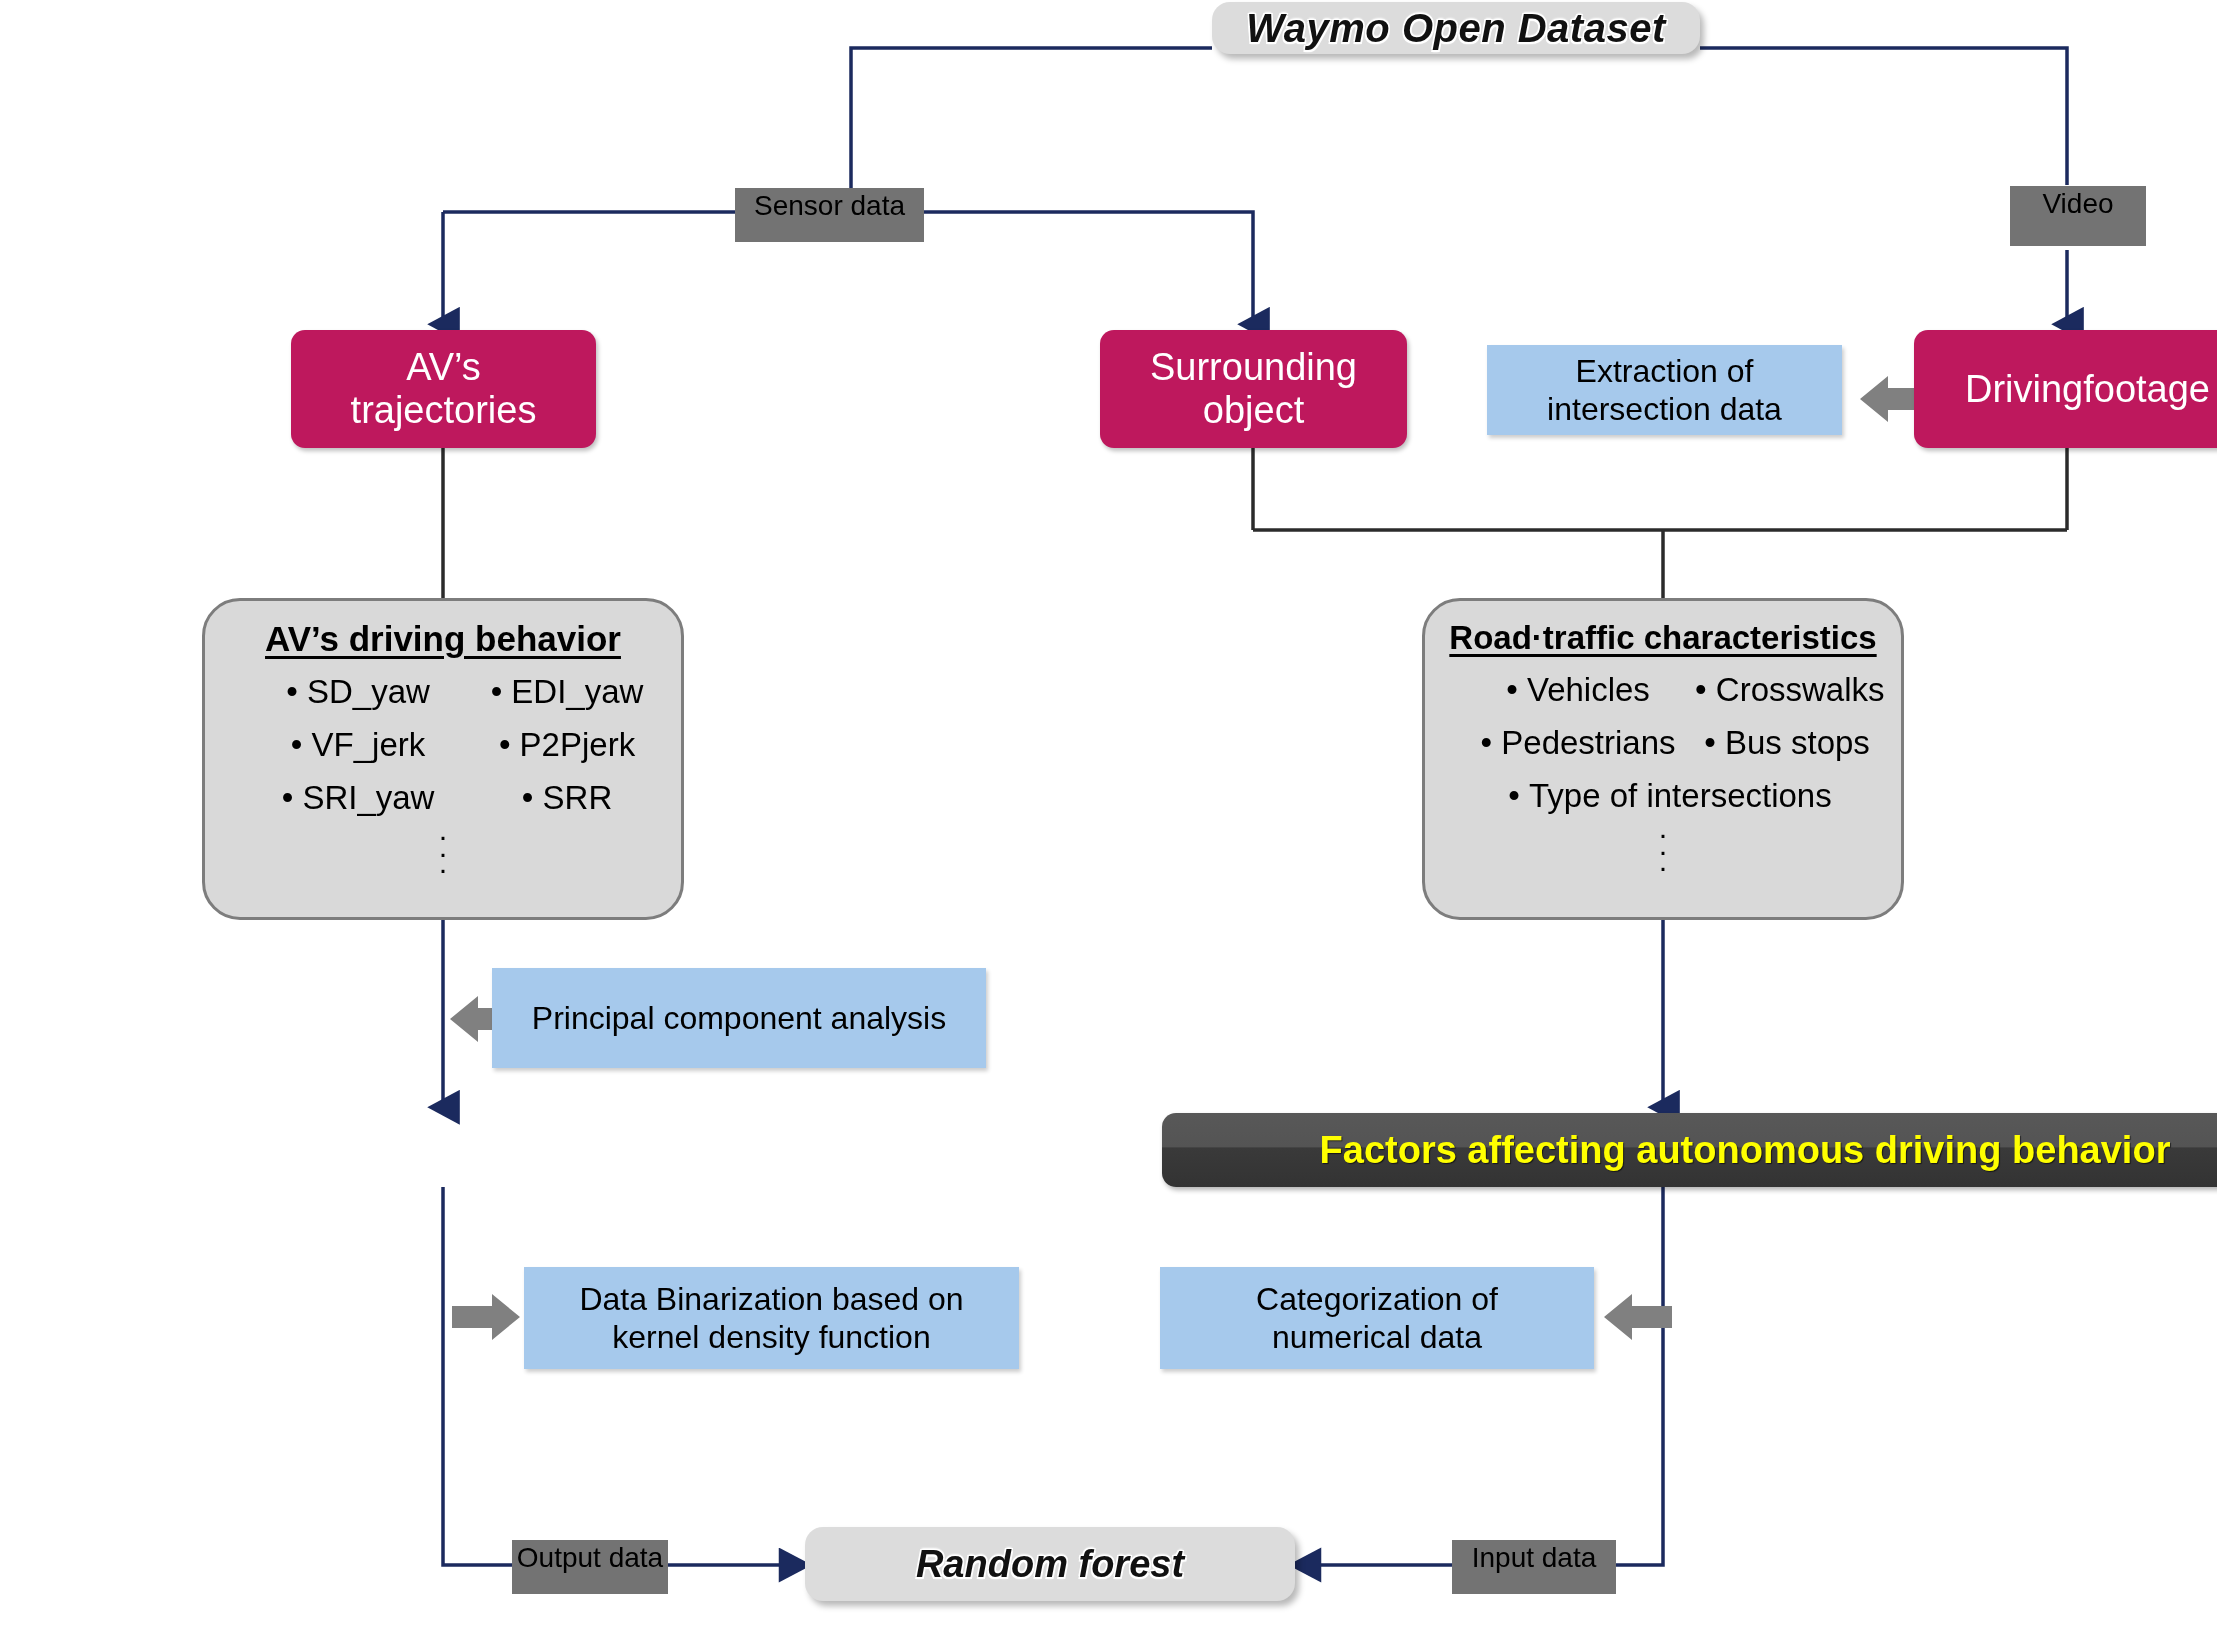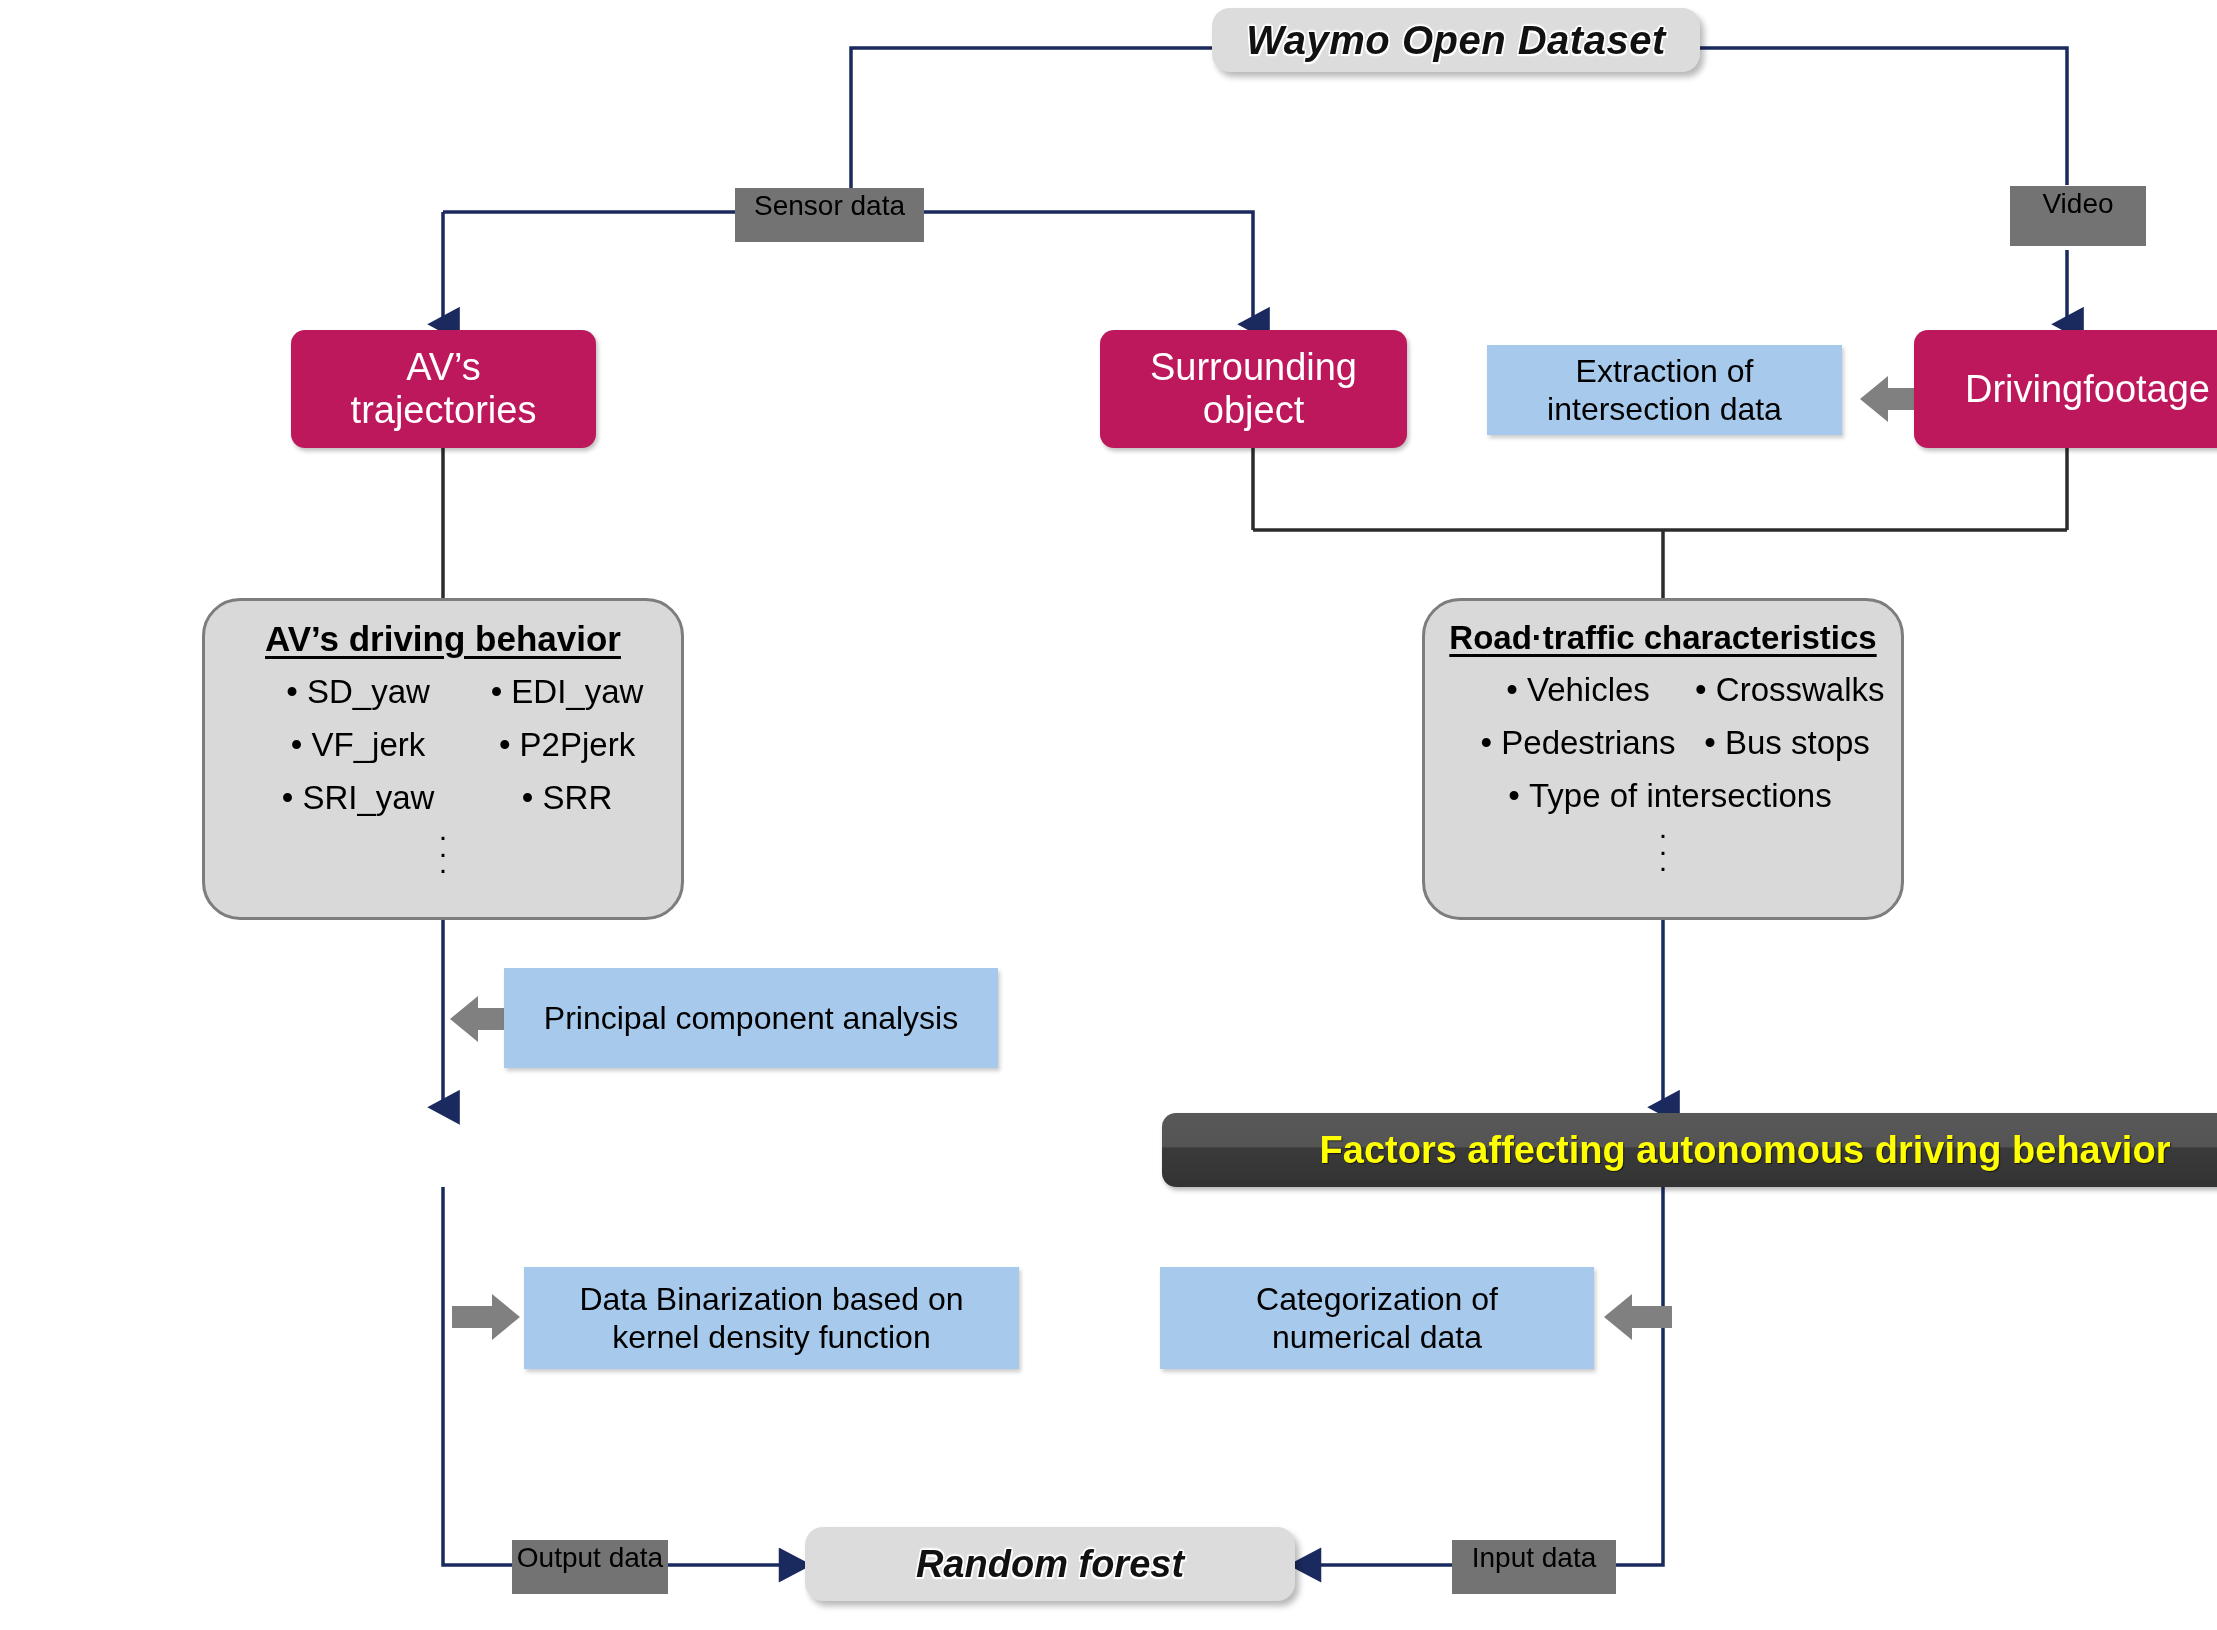--- a/index.html
+++ b/index.html
@@ -217,21 +217,21 @@
       <path d="M1253,447 L1253,530"></path>
 
       <path d="M2067,447 L2067,530"></path>
 
       <path d="M1253,530 L2067,530"></path>
 
       <path d="M1663,530 L1663,598"></path>
     </g>
   </svg>
 
-  <div class="node pill-title" style="left:1212px; top:8px; width:488px; height:64px;align-items:center;">
+  <div class="node pill-title" style="left:1212px; top:2px; width:488px; height:52px;align-items:center;">
     <span>Waymo Open Dataset</span>
   </div>
 
   <div class="edge-label" style="left:735px; top:188px; width:165px; height:50px;">
     <span>Sensor data</span>
   </div>
   <div class="edge-label" style="left:2010px; top:186px; width:112px; height:56px;">
     <span>Video</span>
   </div>
   <div class="edge-label" style="left:512px; top:1540px; width:132px; height:50px;">
@@ -304,21 +304,21 @@
     <div class="vdots">
       <span>·</span>
         <span>·</span>
         <span>·</span>
     </div>
   </div>
 
   <svg class="block-arrow" style="left:450px; top:990px;" width="68" height="58" viewBox="0 0 68 58">
     <path d="M0,29 L28,6 L28,18 L68,18 L68,40 L28,40 L28,52 z" fill="#808080"></path>
   </svg>
-  <div class="node blue-box" style="left:504px; top:968px; width:494px; height:100px;">
+  <div class="node blue-box" style="left:492px; top:968px; width:494px; height:100px;">
     <span>Principal component analysis</span>
   </div>
 
 
   <div class="node banner" style="left:1162px; top:1113px; width:1166px; height:74px;">
     <span>Factors affecting autonomous driving behavior</span>
   </div>
 
   <svg class="block-arrow" style="left:452px; top:1288px;" width="68" height="58" viewBox="0 0 68 58">
     <path d="M68,29 L40,6 L40,18 L0,18 L0,40 L40,40 L40,52 z" fill="#808080"></path>

